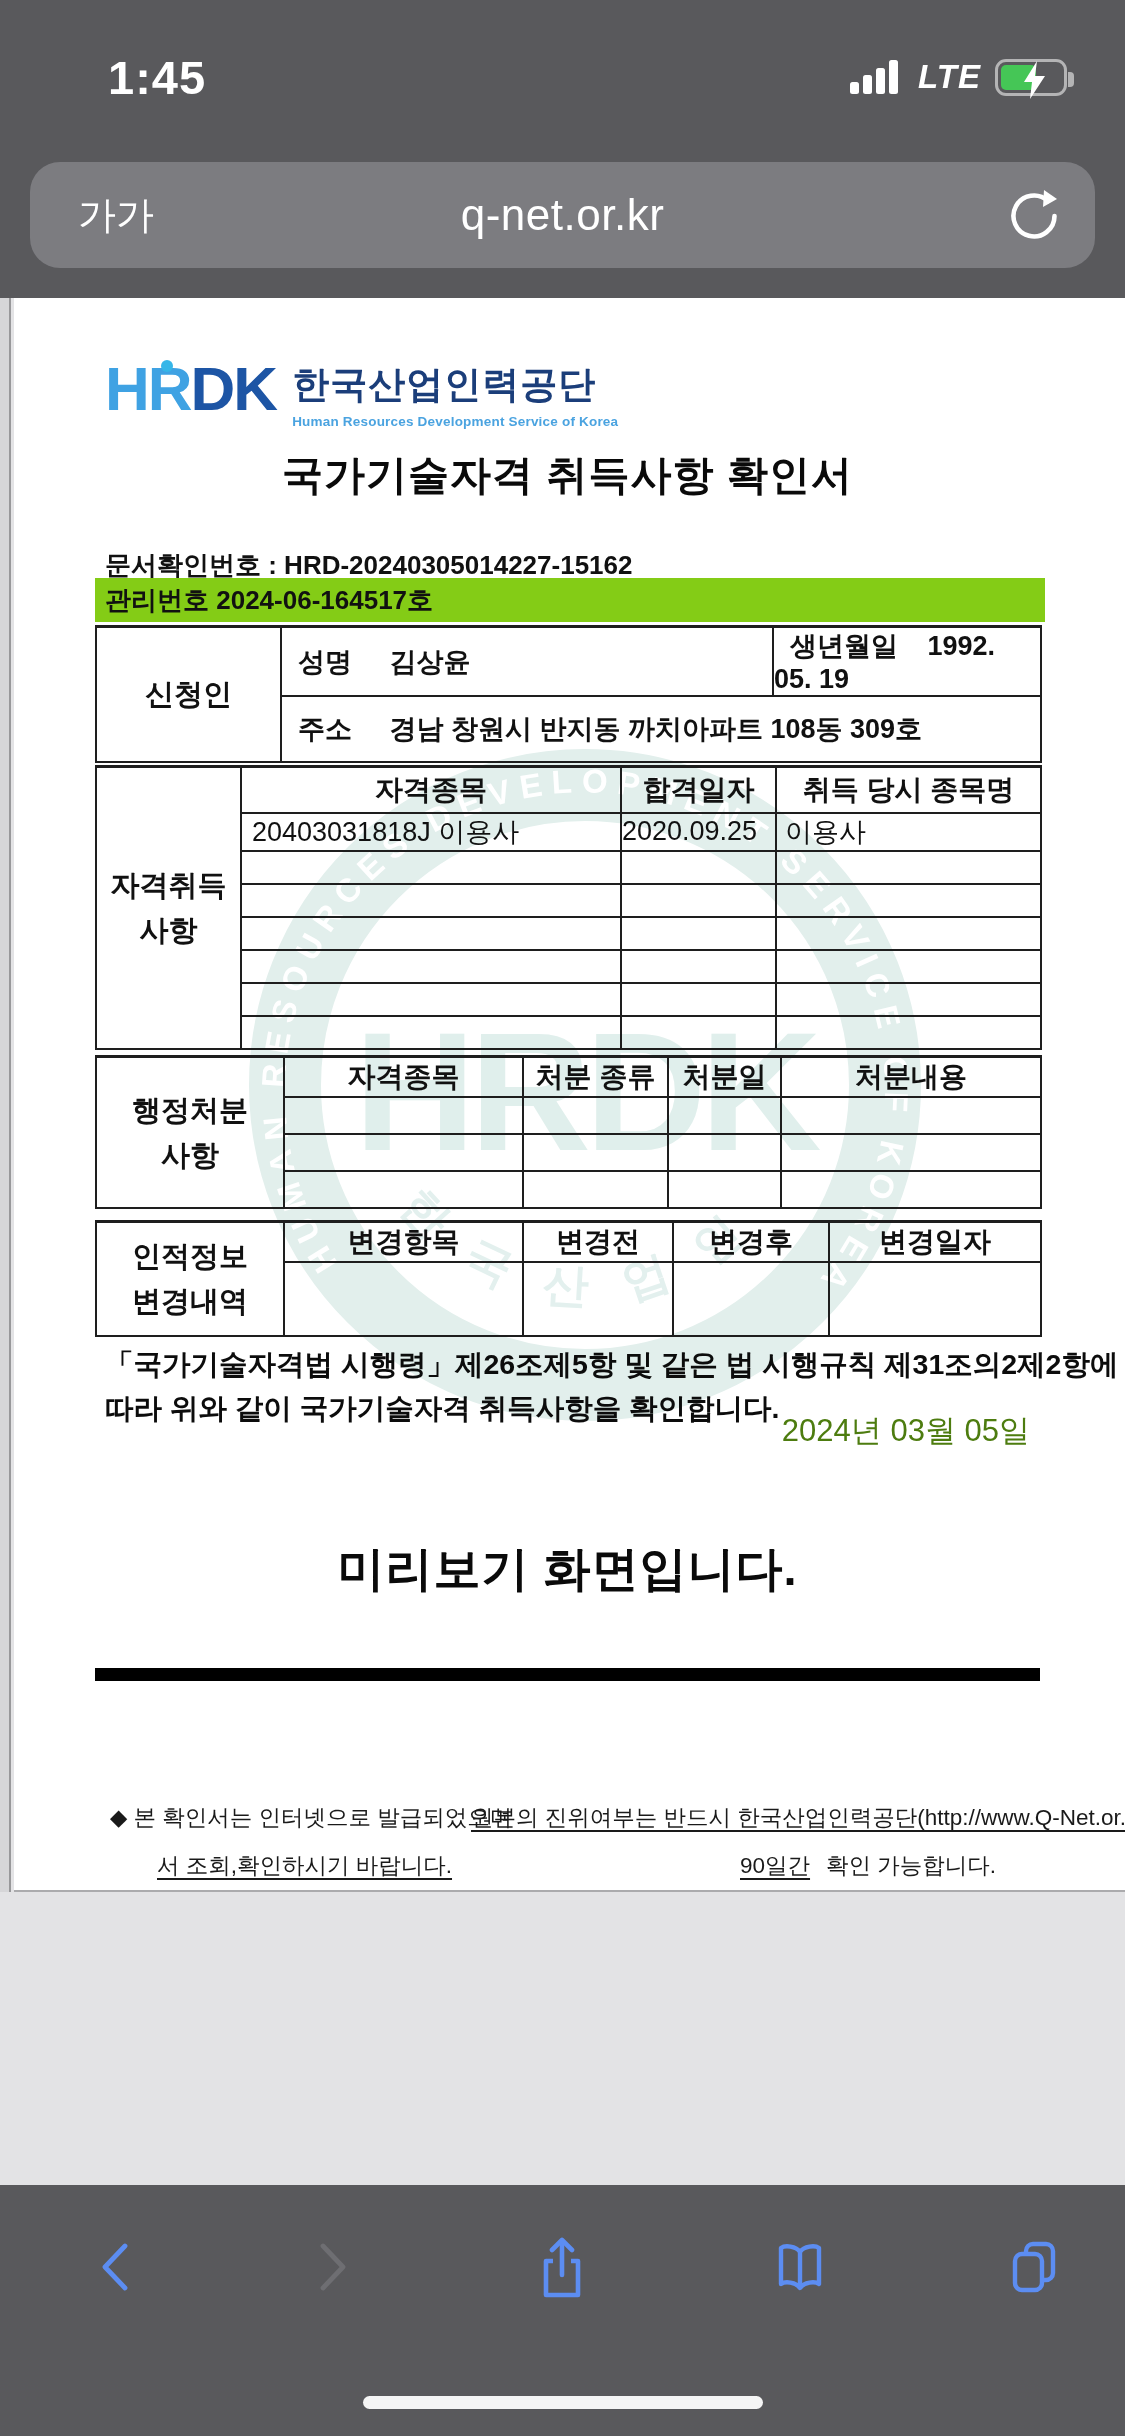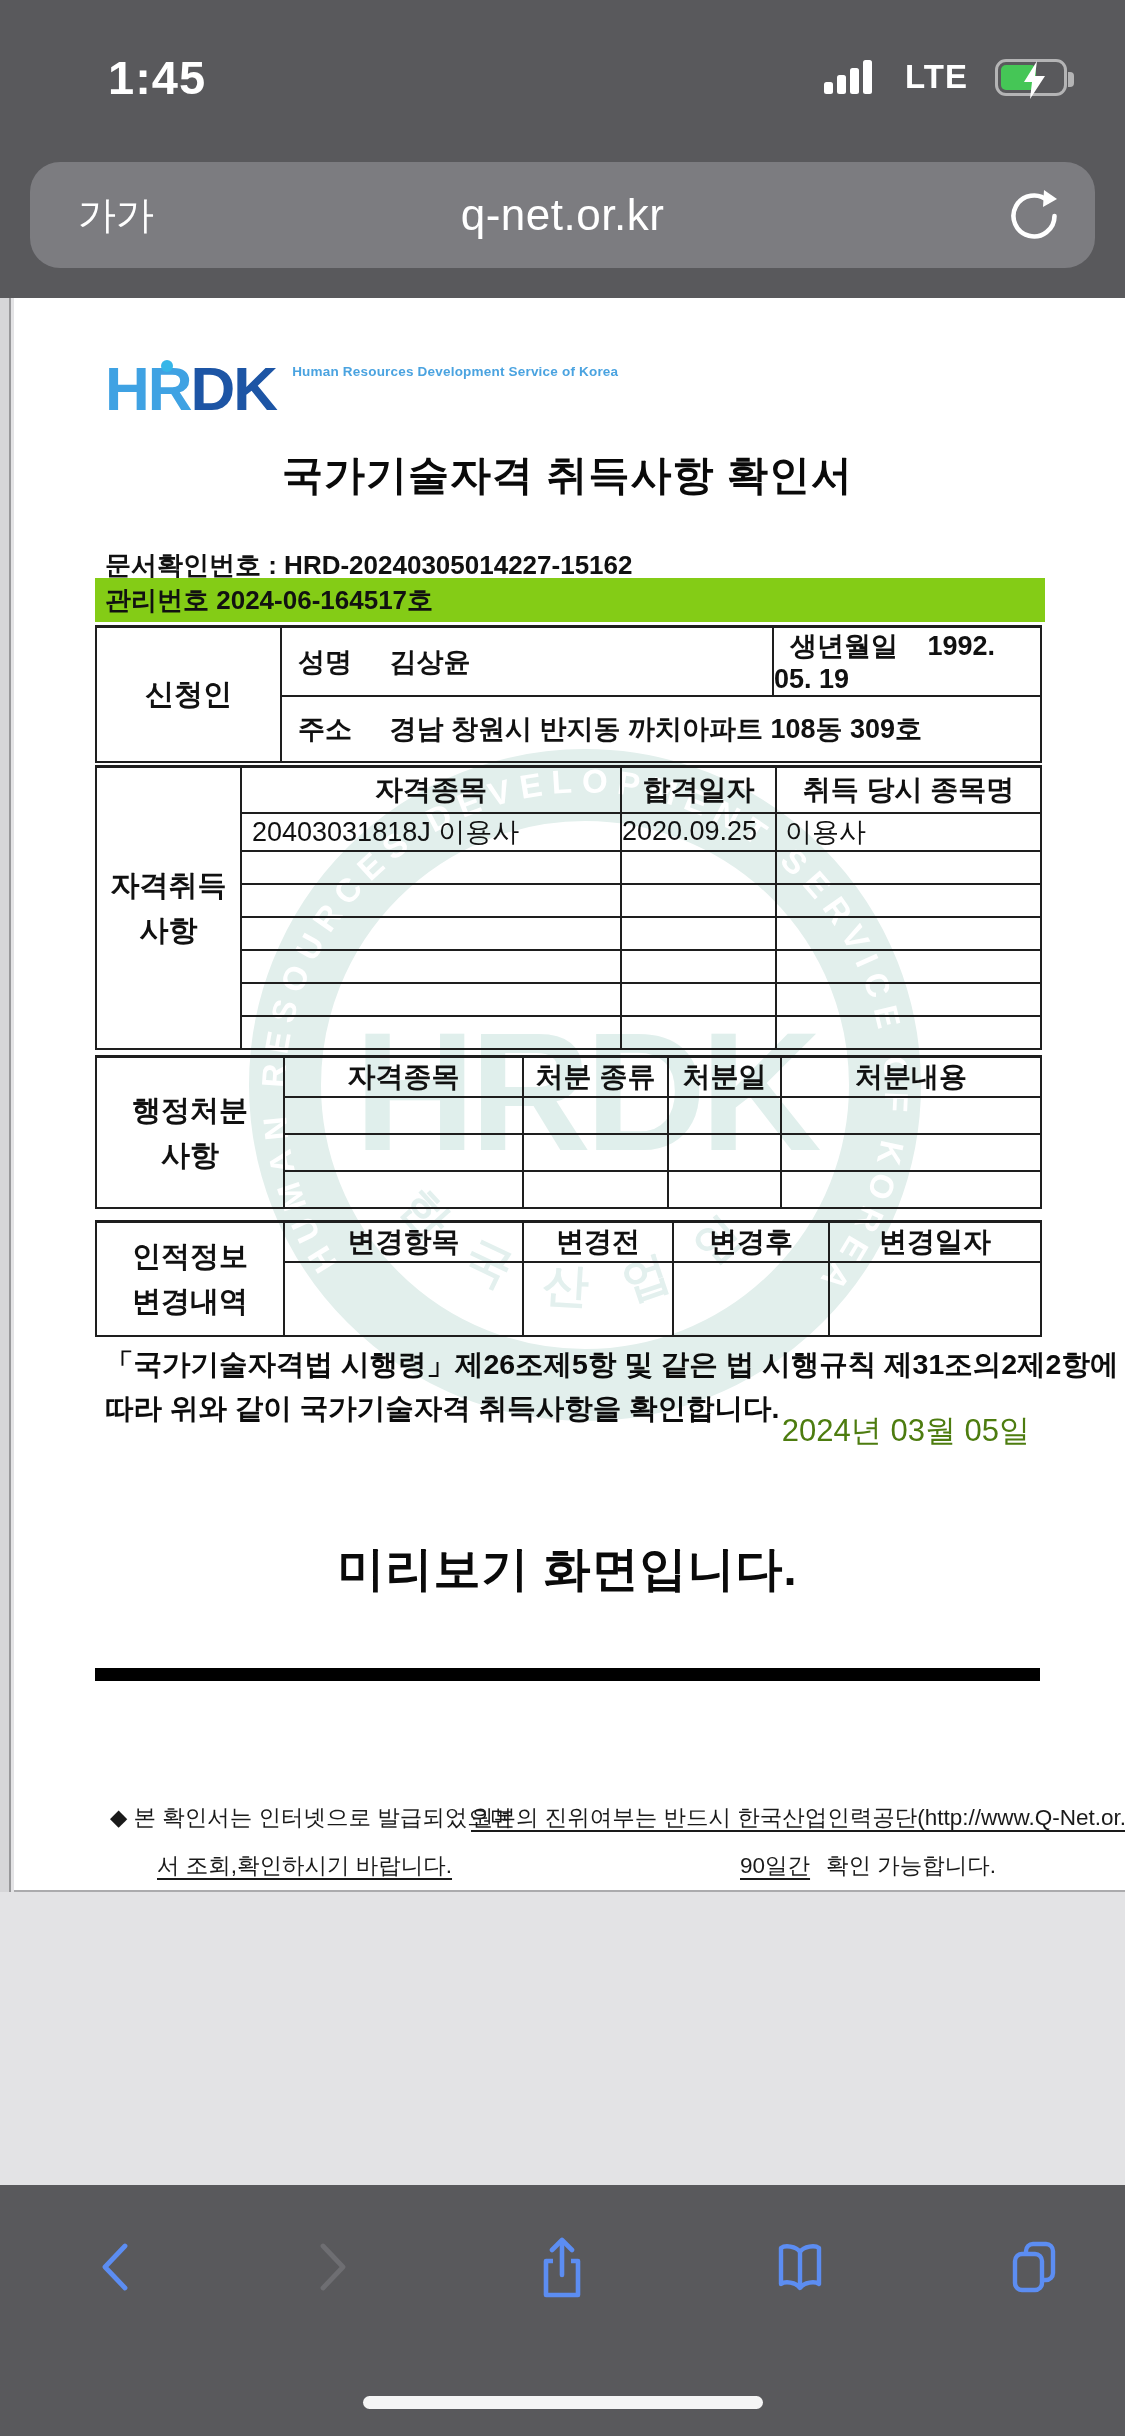--- a/index.html
+++ b/index.html
@@ -3,21 +3,21 @@
 <meta charset="utf-8">
 <style>
   * { margin:0; padding:0; box-sizing:border-box; }
   html,body { width:1125px; height:2436px; overflow:hidden; background:#e3e3e5;
     font-family:"Liberation Sans","DejaVu Sans",sans-serif; }
   .phone { position:relative; width:1125px; height:2436px; }
 
   
   .chrome { position:absolute; left:0; top:0; width:1125px; height:298px; background:#59595c; }
   .time { position:absolute; left:108px; top:50px; color:#fff; font-size:47px; font-weight:600; letter-spacing:1px; }
-  .status-right { position:absolute; right:58px; top:58px; display:flex; align-items:center; gap:27px; }
+  .status-right { position:absolute; right:58px; top:58px; display:flex; align-items:center; gap:14px;font-style:italic; }
   .lte { color:#fff; font-size:33px; font-weight:600; letter-spacing:1px; }
   .batt { position:relative; width:72px; height:37px; border:3px solid rgba(255,255,255,.55); border-radius:11px; }
   .batt-fill { position:absolute; left:3px; top:3px; bottom:3px; width:35px; background:#45c656; border-radius:5px; }
   .batt-cap { position:absolute; right:-10px; top:10px; width:6px; height:15px; background:rgba(255,255,255,.55); border-radius:0 4px 4px 0; }
   .batt-bolt { position:absolute; left:22px; top:-2px; }
   .url-pill { position:absolute; left:30px; top:162px; width:1065px; height:106px; background:#7c7c80; border-radius:30px; display:flex; align-items:center; }
   .text-size { position:absolute; left:48px; color:#fff; font-size:38px; font-weight:500; }
   .url-text { width:100%; text-align:center; color:#fff; font-size:44px; font-weight:400; letter-spacing:.5px; }
   .refresh { position:absolute; right:36px; top:26px; }
 
@@ -128,20 +128,21 @@
           <textPath href="#arcBot" startOffset="6%">한 국 산 업 인 력 공 단</textPath>
         </text>
       </svg>
 
       <div class="logo">
         <div class="brand">
           <span class="lt">HR</span><span class="dk">DK</span>
           <span class="logo-dot"></span>
         </div>
         <div class="org">
+          <span class="org-kr">한국산업인력공단</span>
           <span class="org-en">Human Resources Development Service of Korea</span>
         </div>
       </div>
 
       <div class="doc-title">국가기술자격 취득사항 확인서</div>
       <div class="doc-no">문서확인번호 : HRD-20240305014227-15162</div>
       <div class="mgmt-bar">
         <span>관리번호 2024-06-164517호</span>
       </div>
 

